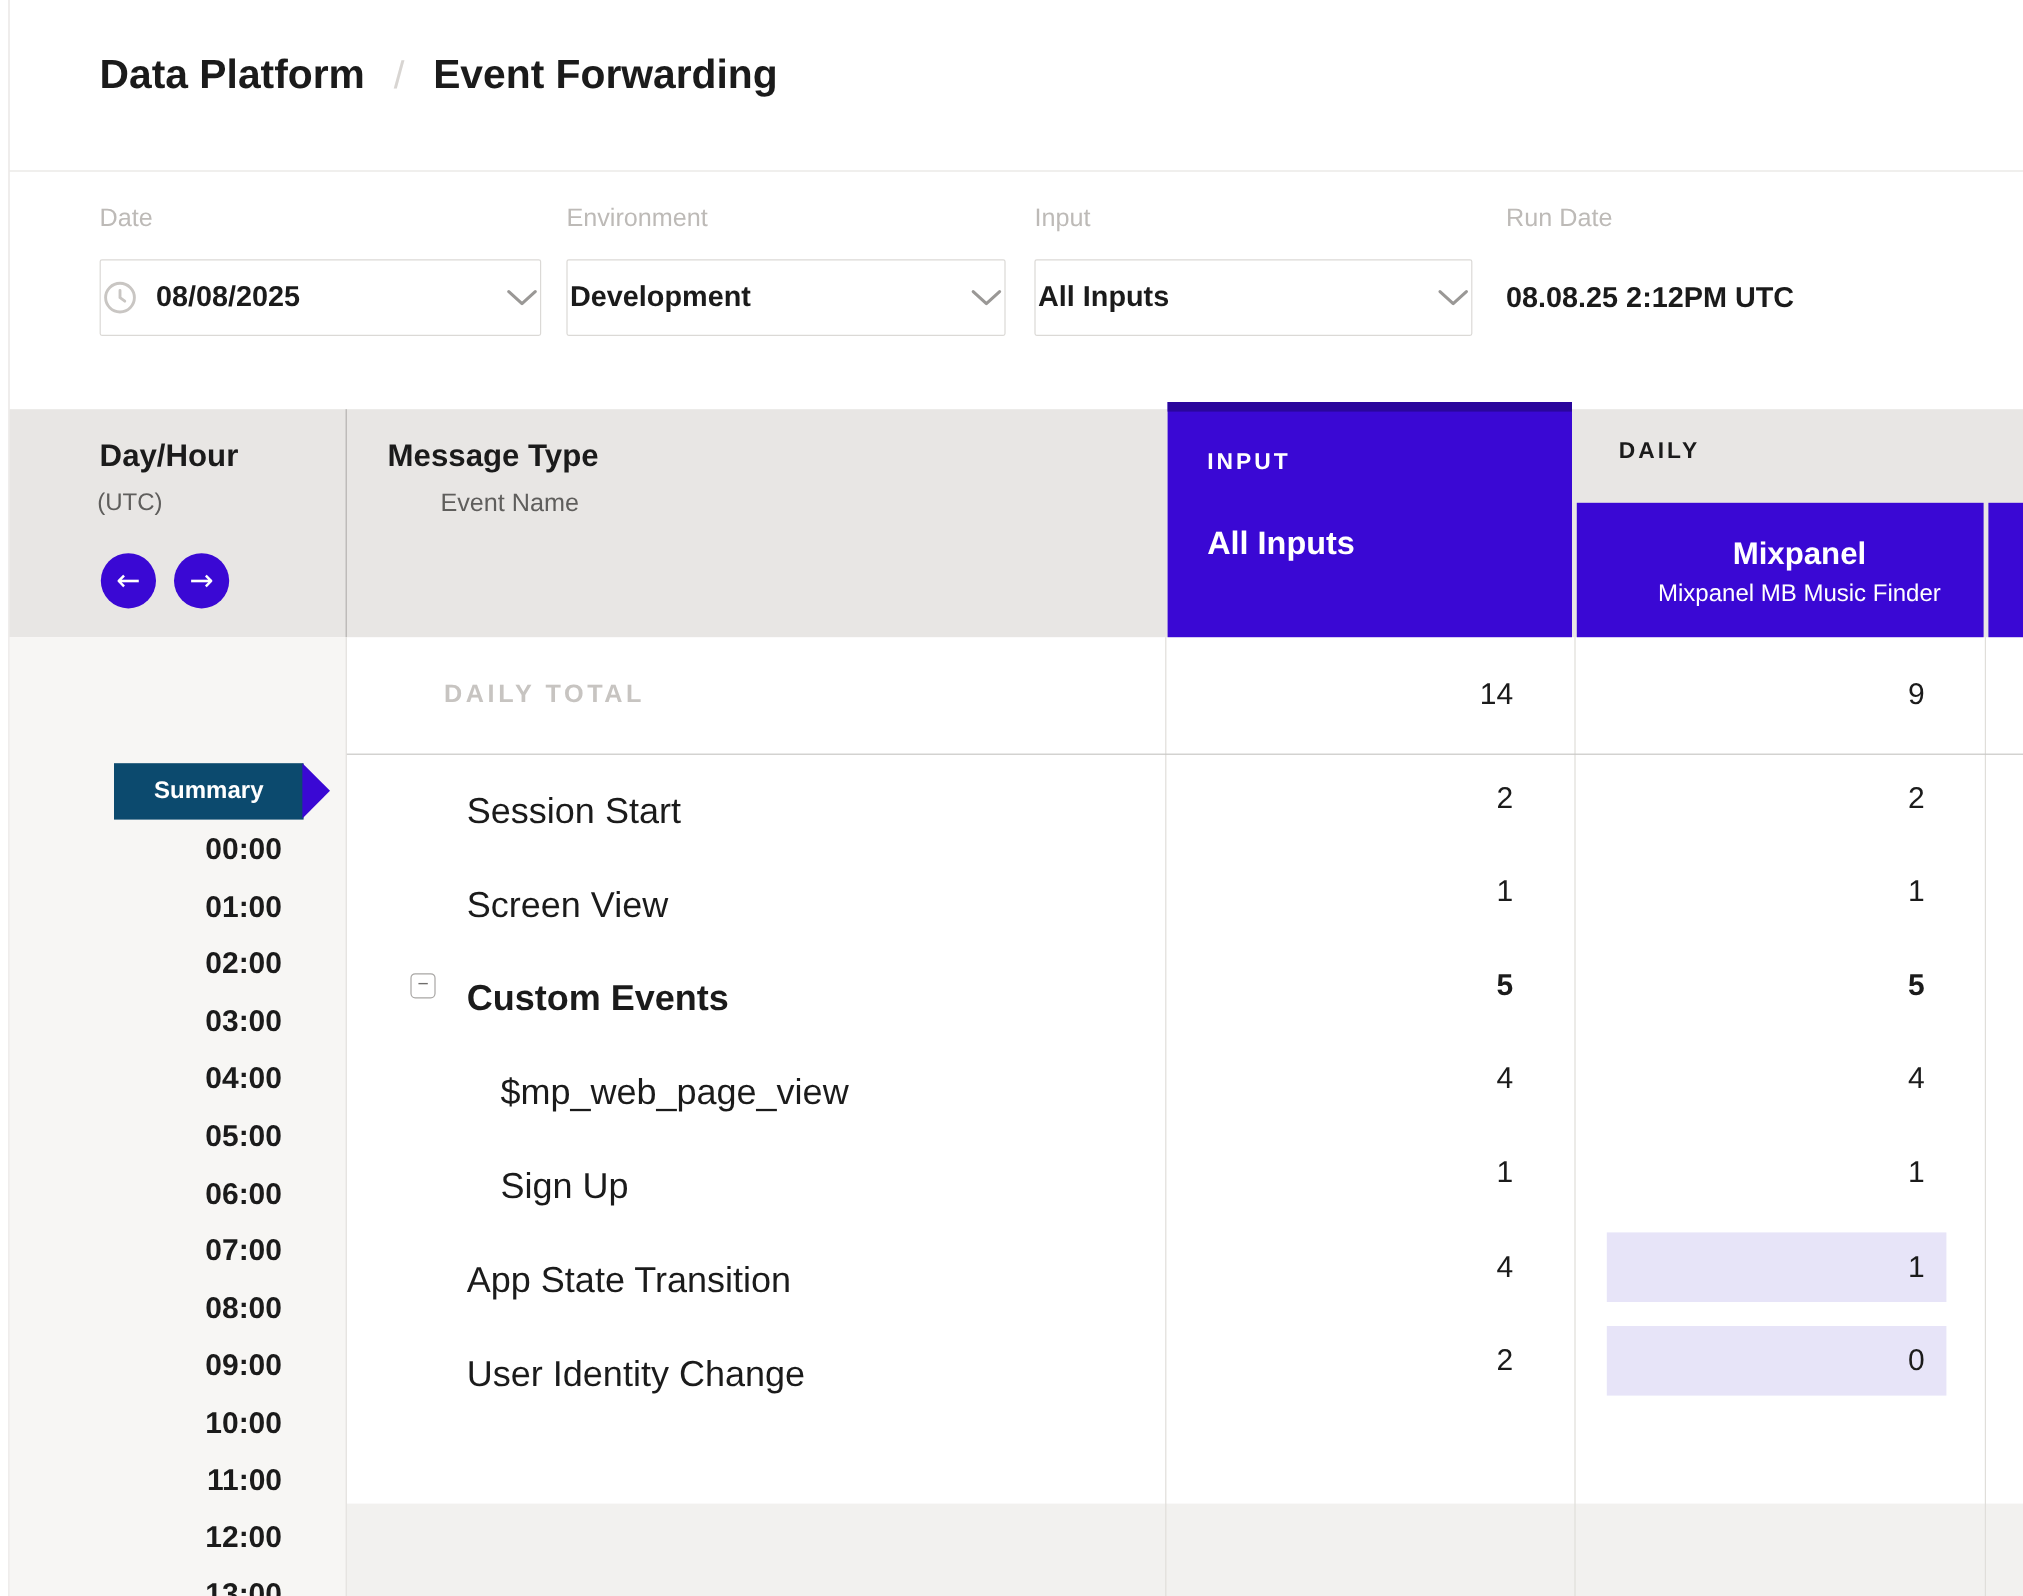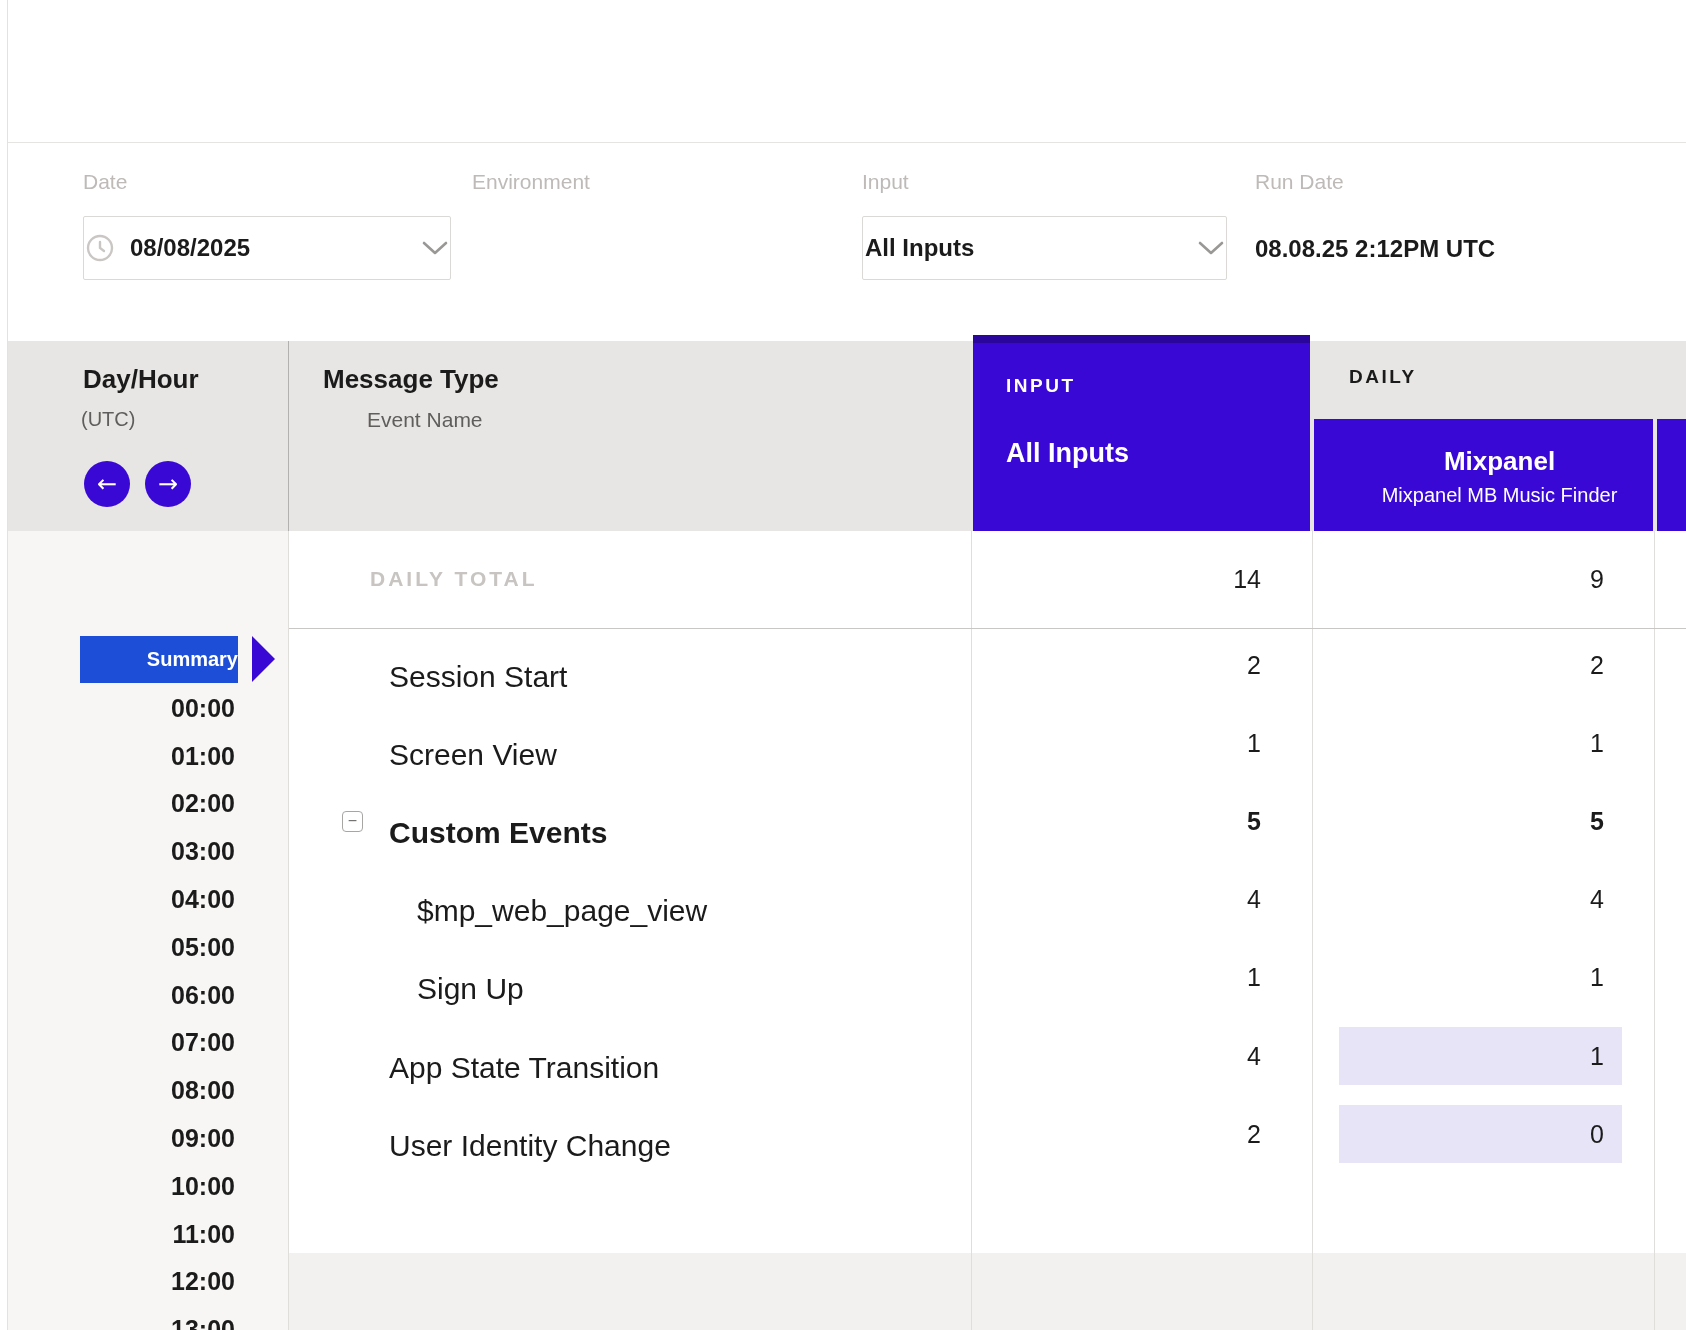--- a/index.html
+++ b/index.html
@@ -77,36 +77,41 @@
 
   .num { font-size:25px; line-height:30px; text-align:right; }
   .num.in-col { right:425px; }
   .num.out-col { right:82px; }
   .num.bold { font-weight:700; }
 
   .hl { left:1339px; width:283px; height:58px; background:#e7e4f8; }
 
   
   .summary-tag {
-    left:80px; top:636px; width:158px; height:47px; background:#1d4ed8; color:#fff;
-    display:flex; align-items:center; justify-content:flex-end; font-size:20px; font-weight:700; cursor:pointer;
+    left:95px; top:636px; width:158px; height:47px; background:#0c4a6e; color:#fff;
+    display:flex; align-items:center; justify-content:center; font-size:20px; font-weight:700; cursor:pointer;
   }
   .summary-tip {
     left:252px; top:636px; width:0; height:0;
     border-top:23.5px solid transparent; border-bottom:23.5px solid transparent; border-left:23px solid #3a08d4;
   }
   .hour { left:60px; width:175px; text-align:right; font-size:25px; font-weight:700; line-height:26px; }
 </style>
 </head>
 <body>
 
 <div class="page">
 
   <div class="abs left-border"></div>
 
+  <div class="abs breadcrumb">
+    <span>Data Platform</span>
+    <span class="sep">/</span>
+    <span>Event Forwarding</span>
+  </div>
   <div class="abs header-divider"></div>
 
   <div class="abs filter-label" style="left:83px">Date</div>
   <div class="abs filter-label" style="left:472px">Environment</div>
   <div class="abs filter-label" style="left:862px">Input</div>
   <div class="abs filter-label" style="left:1255px">Run Date</div>
 
   <div class="abs fbox" style="left:83px; width:368px">
     <span class="clock">
       <svg width="28" height="28" viewBox="0 0 28 28">
@@ -115,20 +120,28 @@
         </svg>
     </span>
     <span>08/08/2025</span>
     <span class="chev">
       <svg width="26" height="15" viewBox="0 0 26 15">
           <path d="M2 2 L13 12 L24 2" fill="none" stroke="#9a9896" stroke-width="2.6" stroke-linecap="round" stroke-linejoin="round"></path>
         </svg>
     </span>
   </div>
 
+  <div class="abs fbox" style="left:472px; width:366px">
+    <span>Development</span>
+    <span class="chev">
+      <svg width="26" height="15" viewBox="0 0 26 15">
+          <path d="M2 2 L13 12 L24 2" fill="none" stroke="#9a9896" stroke-width="2.6" stroke-linecap="round" stroke-linejoin="round"></path>
+        </svg>
+    </span>
+  </div>
 
   <div class="abs fbox" style="left:862px; width:365px">
     <span>All Inputs</span>
     <span class="chev">
       <svg width="26" height="15" viewBox="0 0 26 15">
           <path d="M2 2 L13 12 L24 2" fill="none" stroke="#9a9896" stroke-width="2.6" stroke-linecap="round" stroke-linejoin="round"></path>
         </svg>
     </span>
   </div>
 

